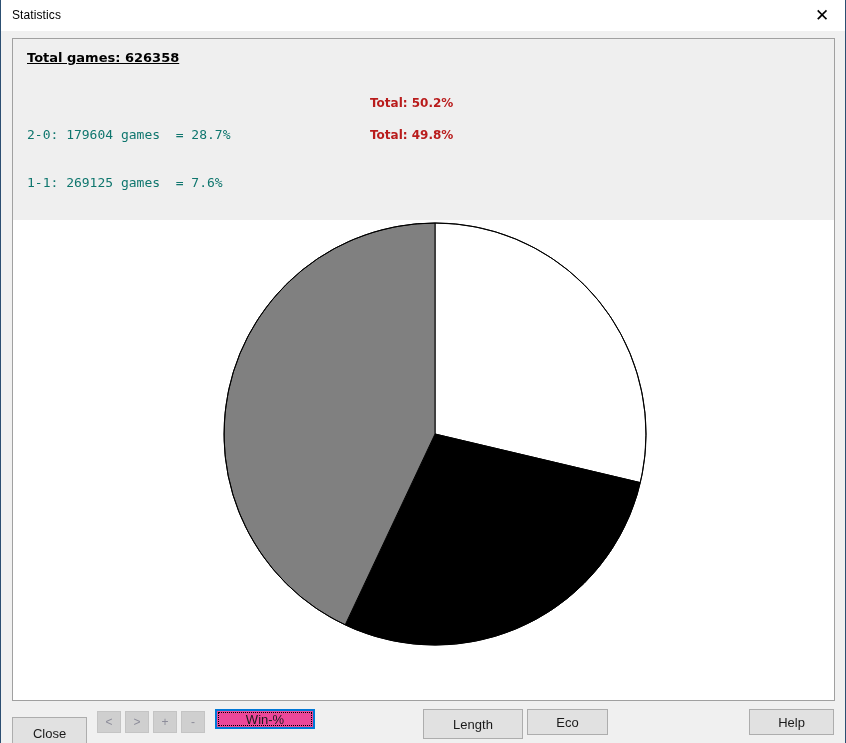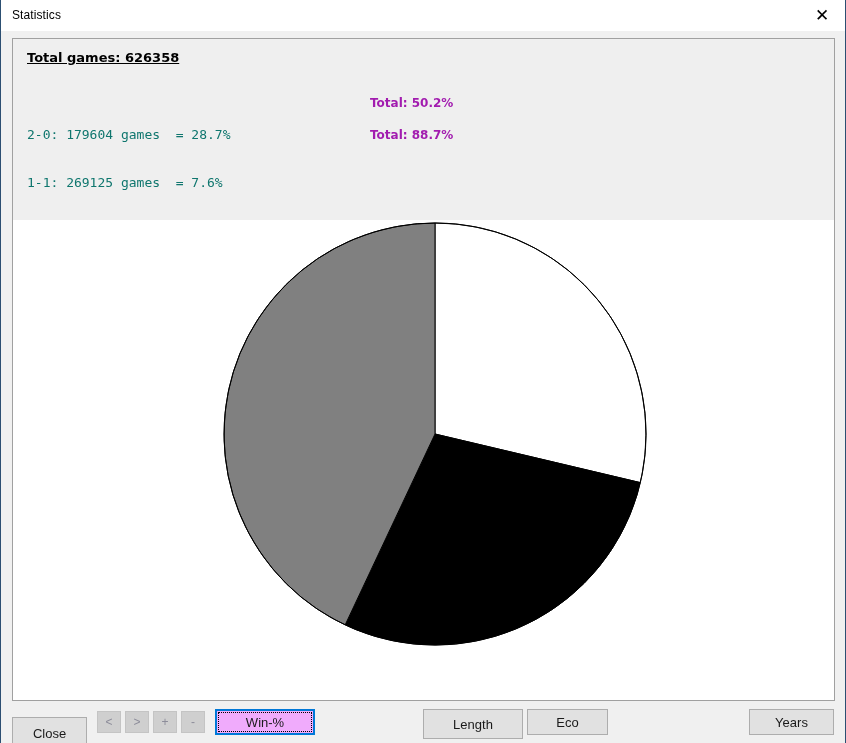--- a/index.html
+++ b/index.html
@@ -118,21 +118,21 @@
   }
   .stats-row { height: 16px; }
 
   .totals {
     position: absolute;
     left: 357px;
     top: 56px;
     font-family: "DejaVu Sans", sans-serif;
     font-size: 12px;
     font-weight: bold;
-    color: #a21caf;
+    color: #b91c1c;
     line-height: 16px;
   }
   .total-line { height: 16px; }
   .total-spacer { height: 16px; }
 
   
   .chart-area {
     position: relative;
     height: 480px;
     background: #ffffff;
@@ -172,23 +172,23 @@
     color: #8d8d9a;
     font-size: 12px;
     cursor: default;
   }
   .btn-close  { left: 11px;  top: 16px; width: 75px; height: 32px; }
   .btn-prev   { left: 96px; }
   .btn-next   { left: 124px; }
   .btn-plus   { left: 152px; }
   .btn-minus  { left: 180px; }
   .btn-winpct {
-    left: 214px; top: 8px; width: 100px; height: 26px;
+    left: 214px; top: 8px; width: 100px; height: 20px;
     border: 2px solid #0078d7;
-    background: #f0abfc;
+    background: #ec4899;
   }
   .btn-winpct .focus-ring {
     position: absolute;
     left: 1px; top: 1px; right: 1px; bottom: 1px;
     border: 1px dotted #000000;
     pointer-events: none;
   }
   .btn-years  { left: 318px; top: 8px; width: 100px; height: 26px; }
   .btn-length { left: 422px; top: 8px; width: 100px; height: 30px; }
   .btn-eco    { left: 526px; top: 8px; width: 81px; height: 26px; }
@@ -215,21 +215,21 @@
 
         <div class="stats-rows">
           <div class="stats-row">2-0: 179604 games  = 28.7%</div>
           <div class="stats-row">1-1: 269125 games  = 7.6%</div>
           <div class="stats-row">0-2: 177559 games  = 28.3%</div>
         </div>
 
         <div class="totals">
           <div class="total-line">Total: 50.2%</div>
           <div class="total-spacer"></div>
-          <div class="total-line">Total: 88.7%</div>
+          <div class="total-line">Total: 49.8%</div>
         </div>
       </div>
 
       <div class="chart-area">
         <div class="pie-wrap">
           <svg width="440" height="440" viewBox="0 0 440 440">
             <g id="pie-slices">
                 <path d="M 221 221 L 221.00 10.00 A 211 211 0 0 1 426.32 269.61 Z" fill="#ffffff" stroke="#000000" stroke-width="1"></path>
                 <path d="M 221 221 L 426.32 269.61 A 211 211 0 0 1 131.16 411.92 Z" fill="#000000" stroke="#000000" stroke-width="1"></path>
                 <path d="M 221 221 L 131.16 411.92 A 211 211 0 0 1 221.00 10.00 Z" fill="#808080" stroke="#000000" stroke-width="1"></path>
@@ -247,15 +247,15 @@
     <button class="btn small btn-prev">&lt;</button>
     <button class="btn small btn-next">&gt;</button>
     <button class="btn small btn-plus">+</button>
     <button class="btn small btn-minus">-</button>
     <button class="btn btn-winpct">
       <span class="focus-ring"></span>
       <span>Win-%</span>
     </button>
     <button class="btn btn-length">Length</button>
     <button class="btn btn-eco">Eco</button>
-    <button class="btn btn-help">Years</button>
+    <button class="btn btn-help">Help</button>
   </div>
 </div>
 
 </body></html>

